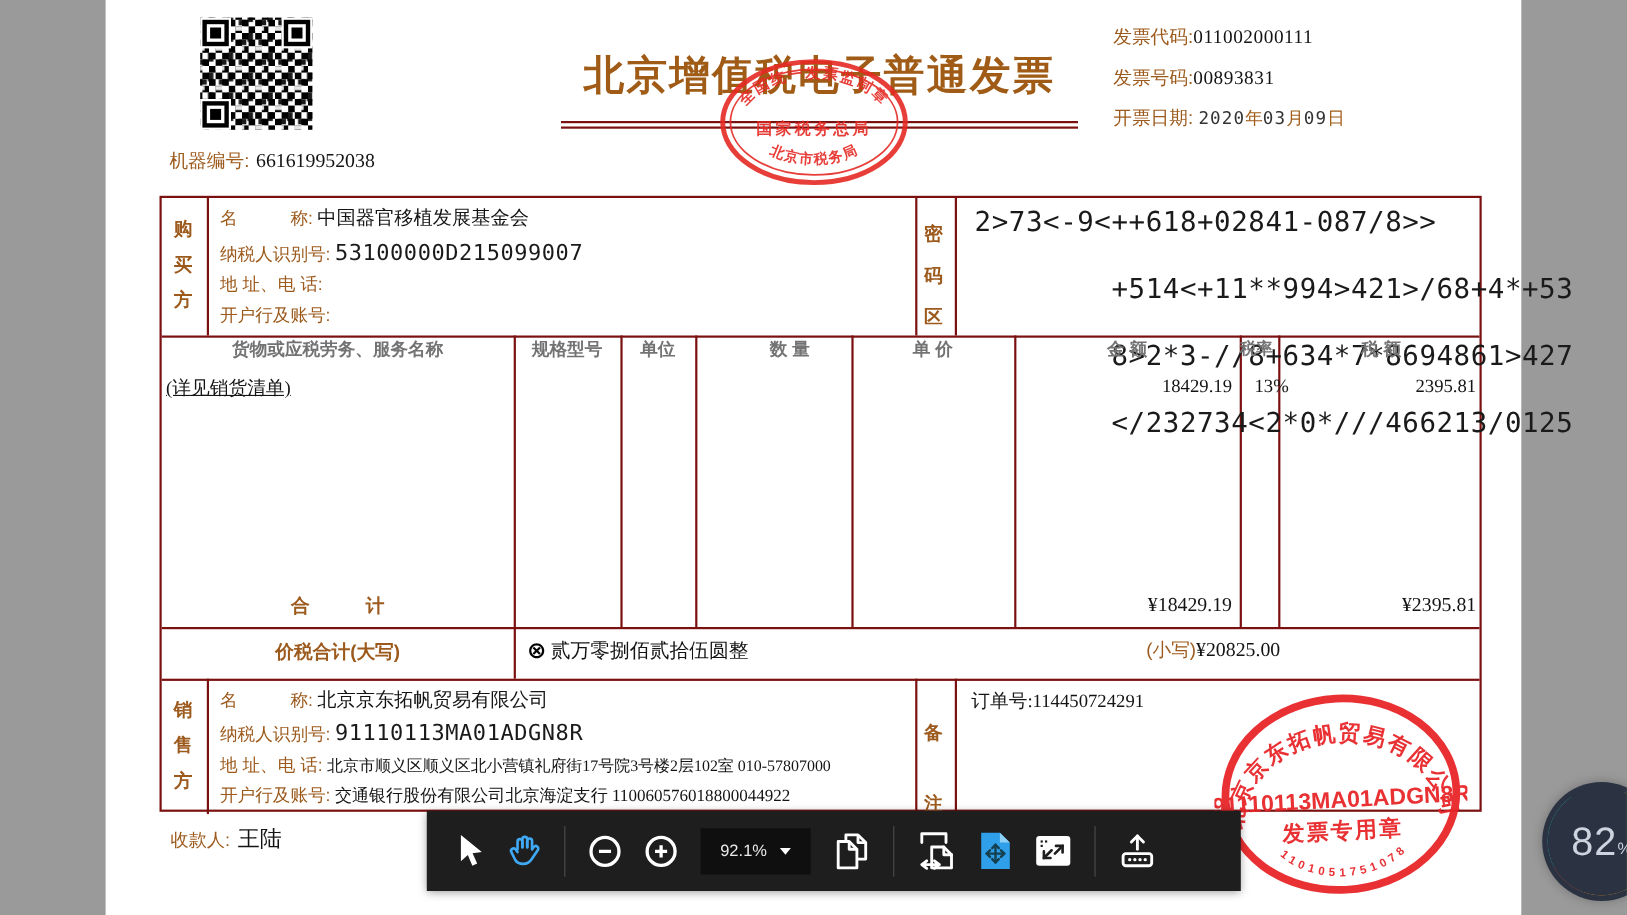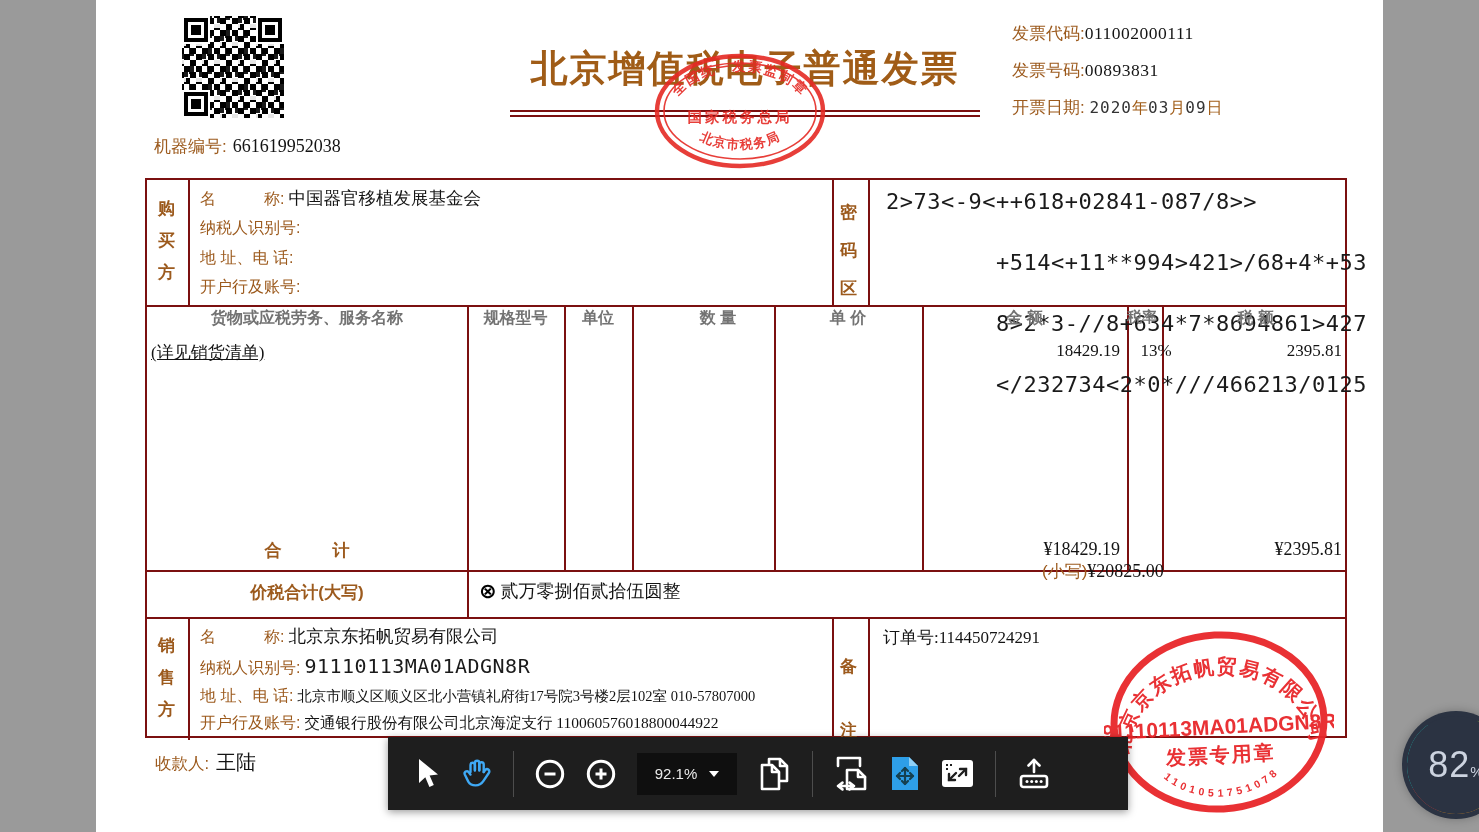--- a/index.html
+++ b/index.html
@@ -35,33 +35,33 @@
   .hline { position:absolute; left:0; right:0; height:1.6px; background:#7b1010; }
   .vline { position:absolute; width:1.6px; background:#7b1010; }
   .vertlbl { position:absolute; width:1em; font-size:17px; color:#9c5a1d; font-weight:bold;
              word-break:break-all; line-height:32px; text-align:center; }
   .cellrows { position:absolute; display:flex; flex-direction:column; justify-content:space-between; }
   .crow { display:flex; align-items:baseline; white-space:nowrap; }
   .crow .lbl { font-size:16px; flex:none; }
   .v-name { font-size:17.5px; margin-left:4px; }
   .v-tax  { font-size:20px; margin-left:4px; letter-spacing:0.5px; }
   .v-sm   { font-size:14.5px; margin-left:4px; }
-  .pwd { position:absolute; font-size:22px; line-height:30.5px; letter-spacing:0.5px; white-space:pre; }
+  .pwd { position:absolute; font-size:25px; line-height:30.5px; letter-spacing:0.5px; white-space:pre; }
 
   .colhead { position:absolute; top:128px; font-size:16px; color:#737373; font-weight:bold;
              text-align:center; white-space:nowrap; }
   .dcell { position:absolute; top:161px; font-size:17px; }
   .totrow { position:absolute; top:359px; font-size:18px; }
 
   .sumlbl { position:absolute; top:401px; left:0; width:320px; text-align:center;
             font-size:17px; color:#9c5a1d; font-weight:bold; }
   .sumwords { position:absolute; top:399px; left:332px; font-size:18px; display:flex; align-items:center; }
   .sumwords .sym { font-size:21px; font-weight:bold; color:#000; margin-right:4px;
                    font-family:"DejaVu Sans", sans-serif; }
-  .sumsmall { position:absolute; top:380px; left:895px; font-size:18px;text-align:center; }
+  .sumsmall { position:absolute; top:399px; left:895px; font-size:18px;text-align:center; }
 
   .payee { position:absolute; left:59px; top:749px; font-size:16.5px; }
   .payee .serif { font-size:20px; margin-left:7px; }
 
   .seller-stamp { position:absolute; left:1008px; top:626px; width:230px; height:192px; z-index:5; }
 
   
   .toolbar { position:absolute; left:388px; top:737px; width:740px; height:73px;
              background:#1e1e1e; z-index:50; display:flex; align-items:center;
              padding:0 28px; gap:21px; box-shadow:0 2px 8px rgba(0,0,0,.4); }
@@ -197,20 +197,21 @@
 
       <div class="vertlbl" style="left:11px; top:13px;">购买方</div>
 
       <div class="cellrows" style="left:53px; top:6px; width:625px; height:112px;">
         <div class="crow">
             <span class="lbl">名　　　称:</span>
             <span class="serif v-name">中国器官移植发展基金会</span>
           </div>
         <div class="crow">
             <span class="lbl">纳税人识别号:</span>
+            <span class="mono v-tax">53100000D215099007</span>
           </div>
         <div class="crow">
             <span class="lbl">地 址、电 话:</span>
             <span class="serif v-sm"></span>
           </div>
         <div class="crow">
             <span class="lbl">开户行及账号:</span>
             <span class="serif v-sm"></span>
           </div>
       </div>

